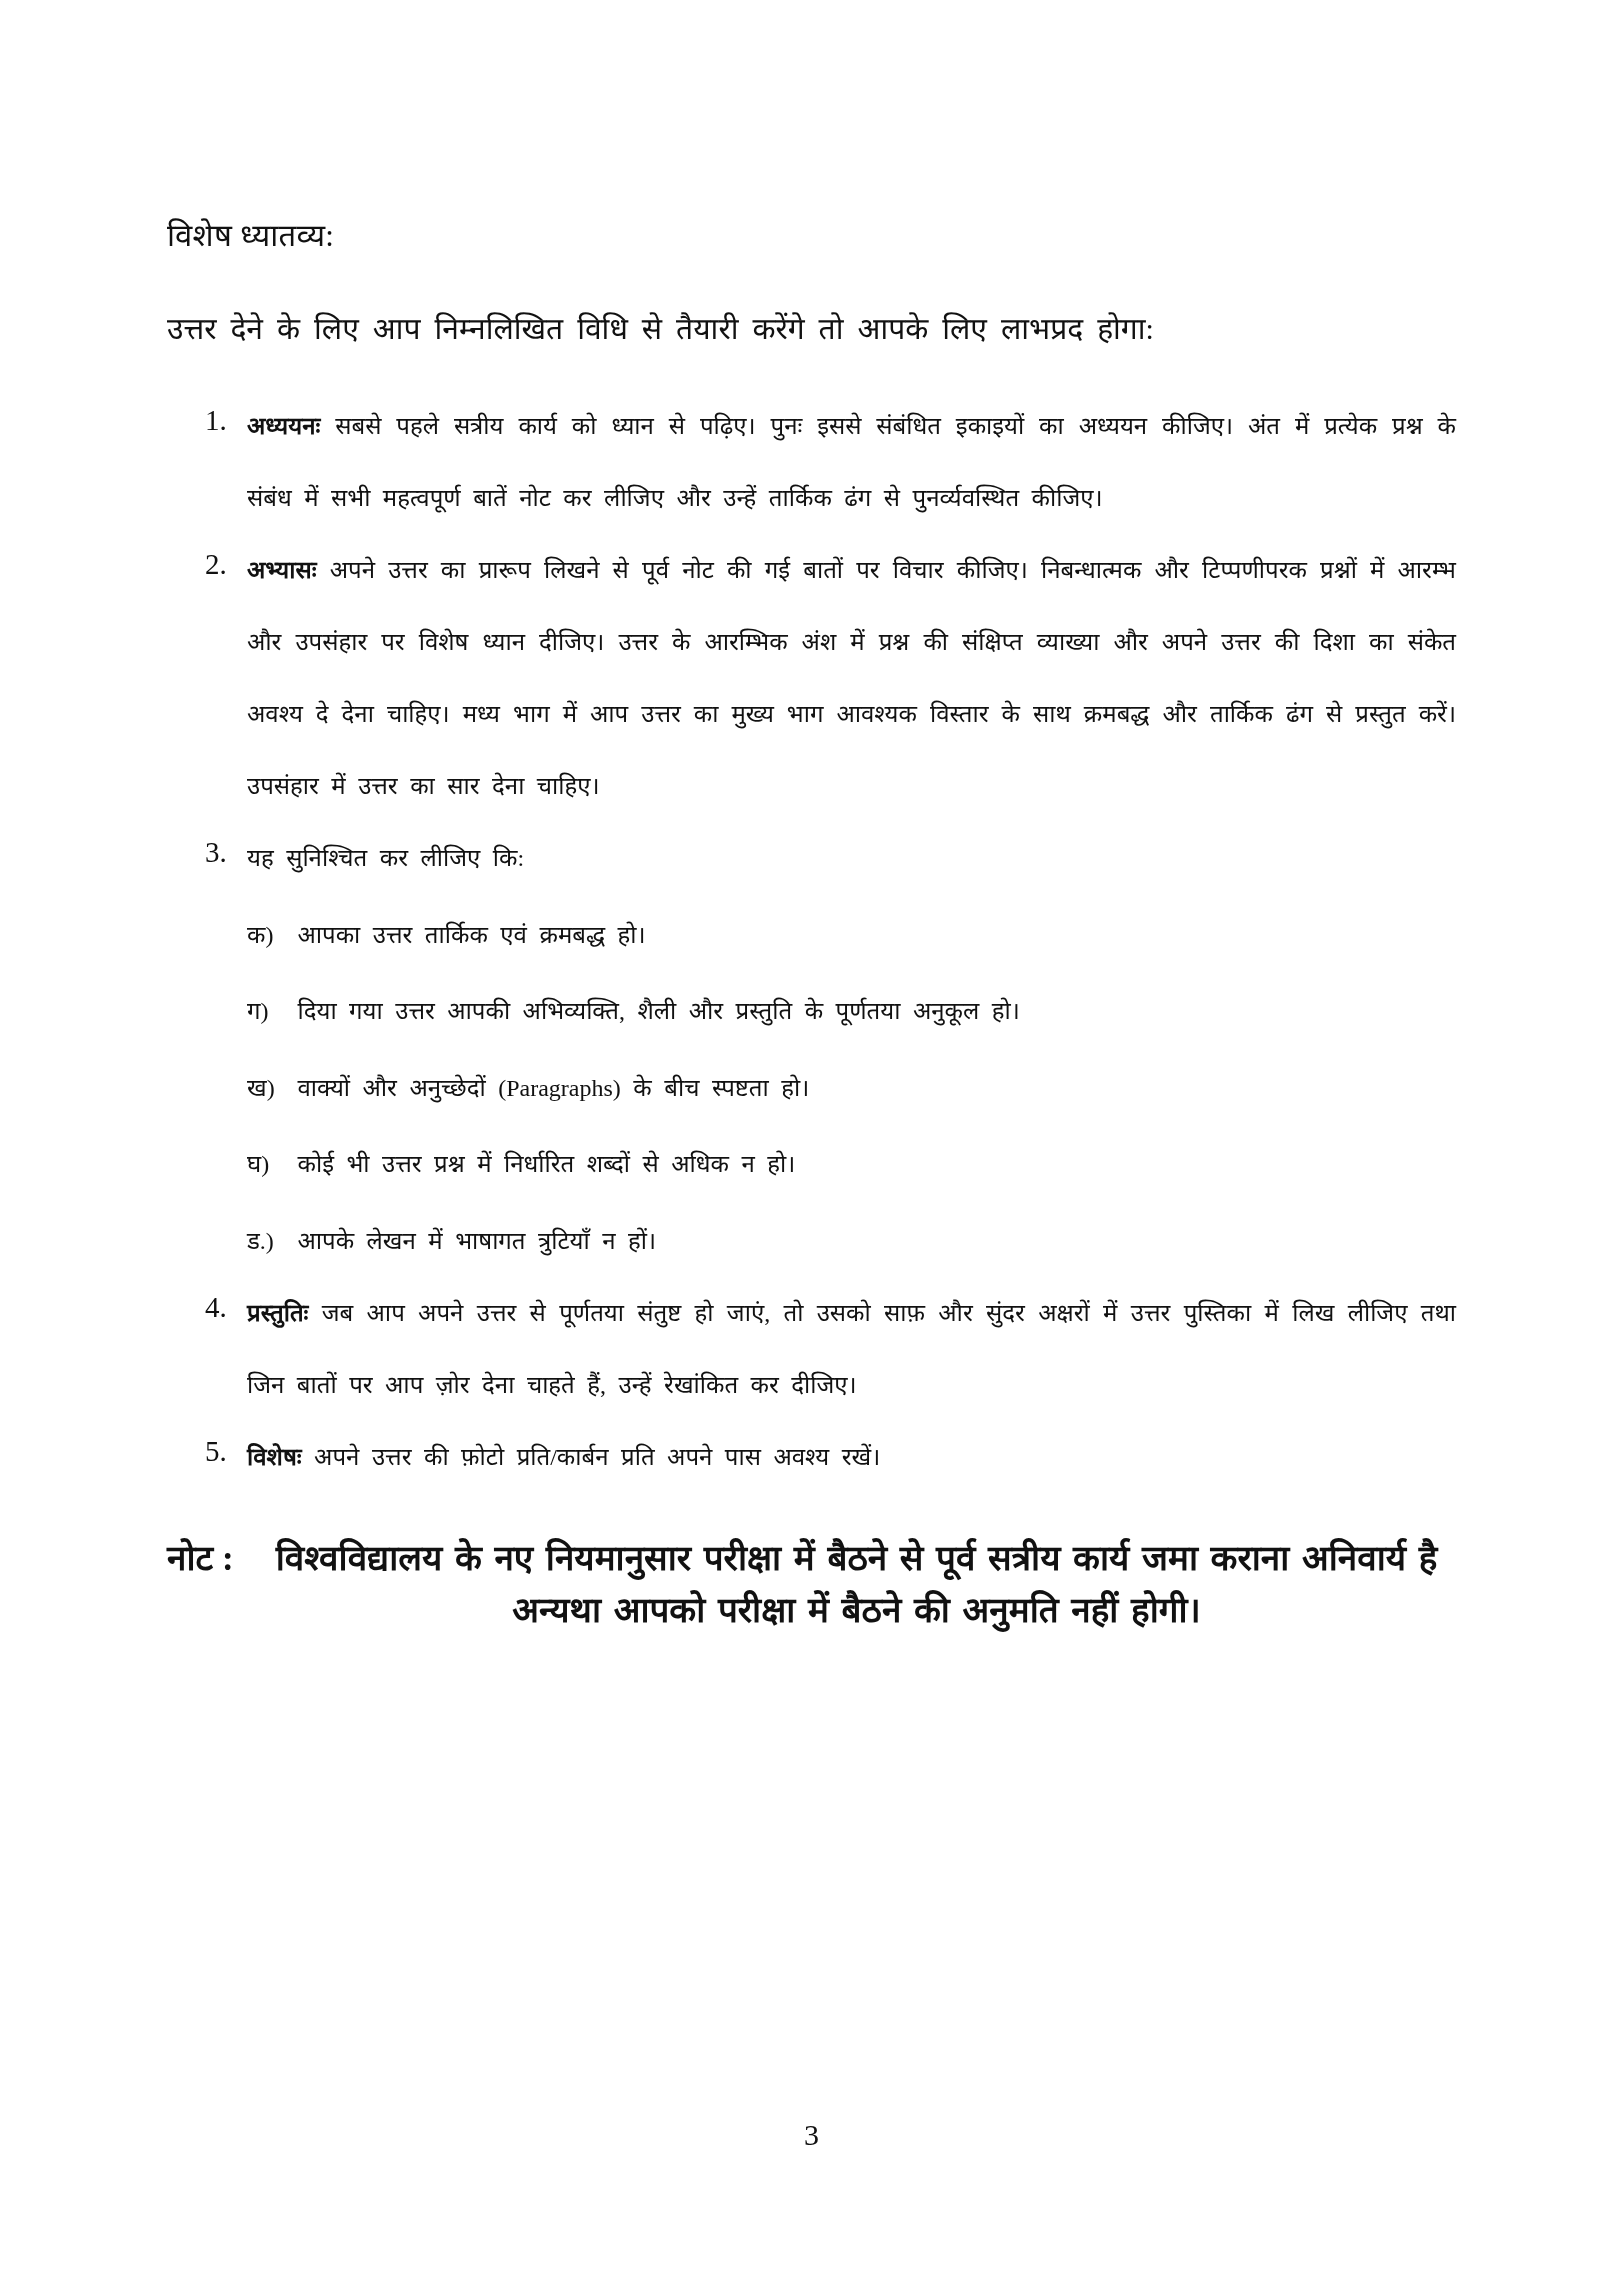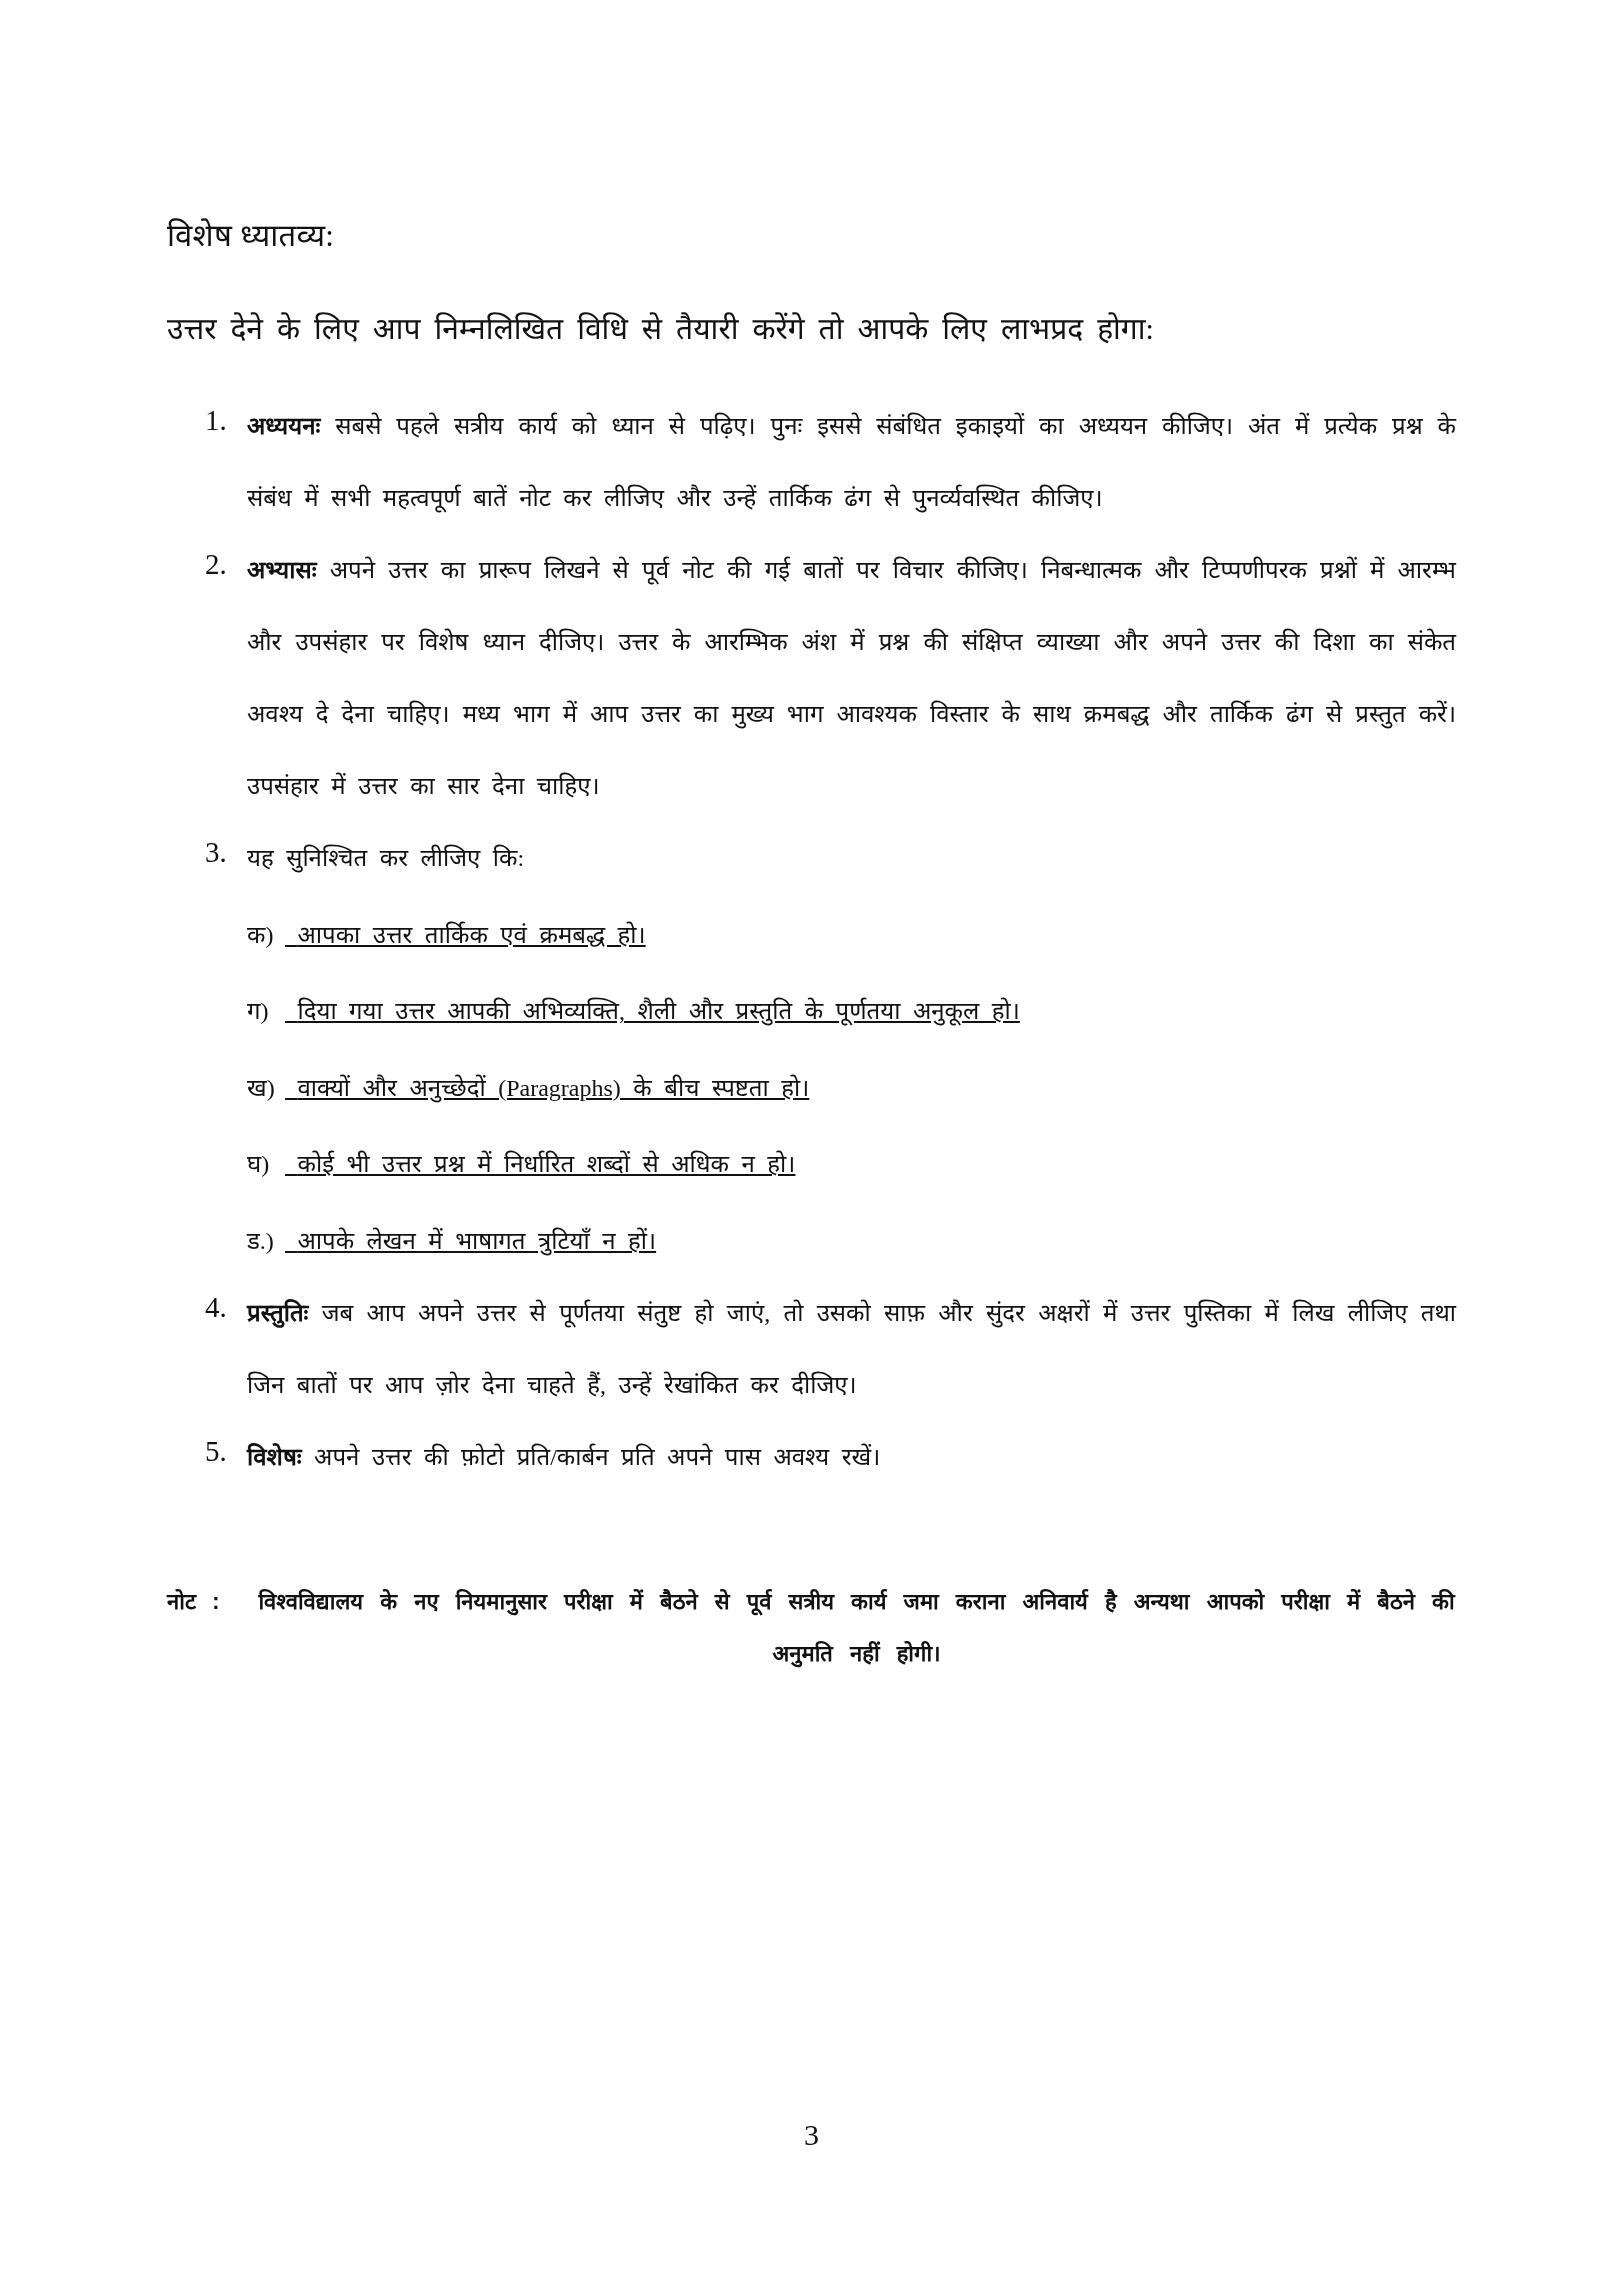--- a/index.html
+++ b/index.html
@@ -55,33 +55,31 @@
     line-height: 72px;
     text-align: justify;
     word-spacing: 6.5px;
   }
   .lead {
     font-weight: 700;
   }
   .subitem {
     margin-top: 4.6px;
     text-align: left;
-    text-decoration: underline;
   }
   .sublabel {
     display: inline-block;
     min-width: 38px;
   }
   .note {
     display: flex;
-    margin-top: 85px;
+    margin-top: 40px;
     font-weight: 700;
-    font-size: 22px;
+    font-size: 35px;
     line-height: 52px;
-    font-family: Liberation Mono, monospace;
   }
   .note-label {
     flex: none;
     width: 90px;
   }
   .note-text {
     flex: 1;
     word-spacing: 3.9px;
     text-align: center;
   }

